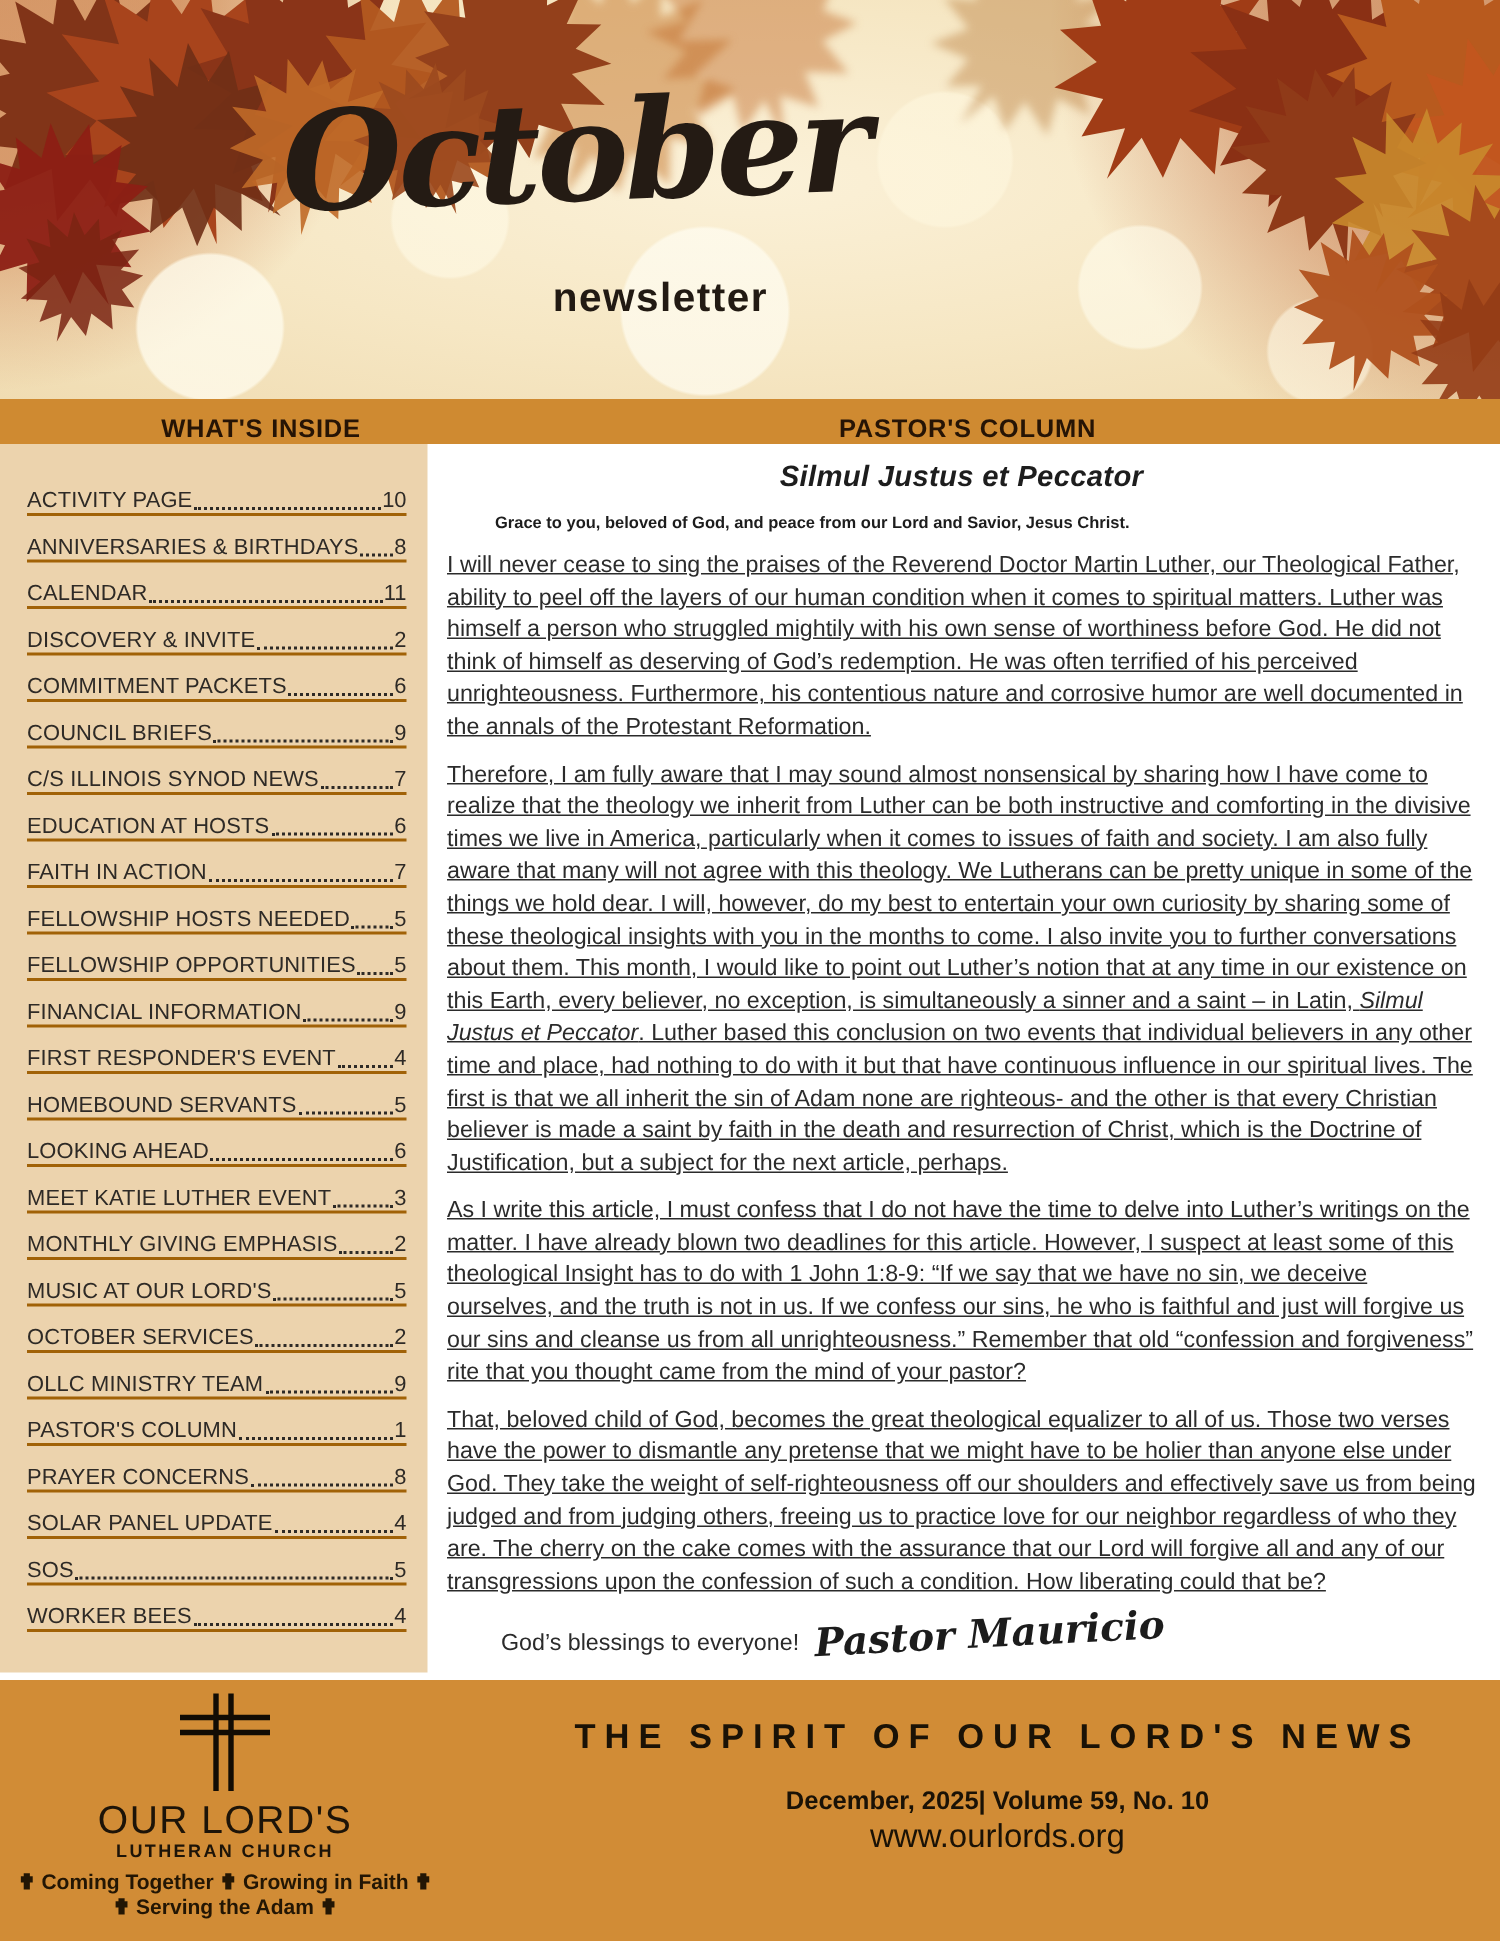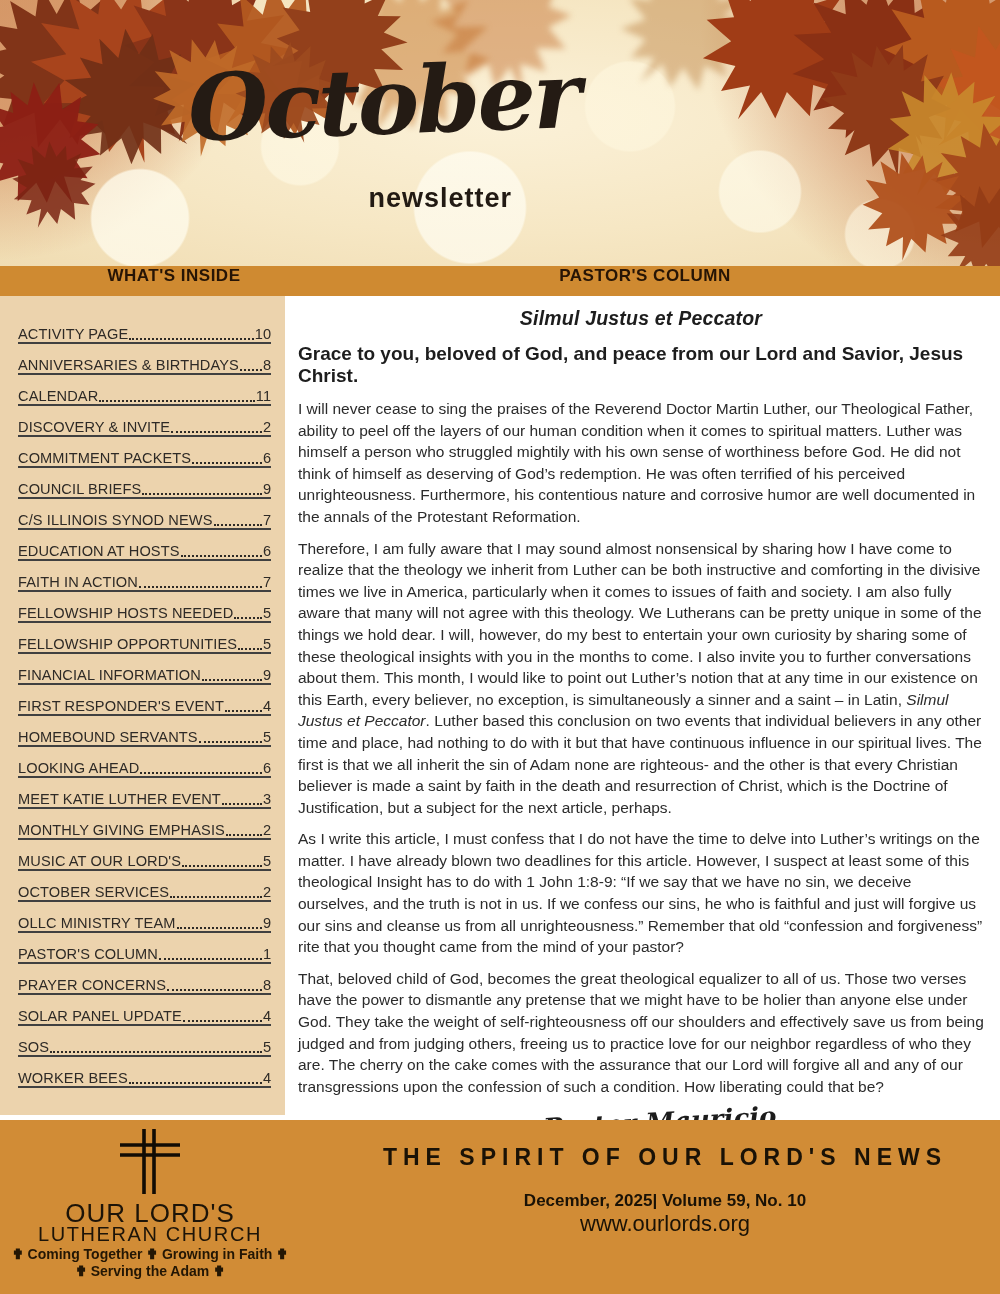--- a/index.html
+++ b/index.html
@@ -35,78 +35,78 @@
     transform:rotate(-2deg);
   }
   .month-sub {
     position:absolute; left:300px; top:183px; width:212px; text-align:right;
     font-size:27px; font-weight:bold; letter-spacing:1px; color:#221a13;
   }
 
   
   .banner {
     position:absolute; left:0; top:266px; width:1000px; height:30px;
-    background:var(--c-banner,#cf8a31); display:flex; align-items:flex-start;
+    background:var(--c-banner,#cf8a31); display:flex; align-items:flex-end;
   }
   .banner-left {
     width:290px; padding-left:58px; text-align:center;
     font-size:17px; font-weight:bold; letter-spacing:.5px; color:#261405;
   }
   .banner-right {
     flex:1; text-align:center;
     font-size:17px; font-weight:bold; letter-spacing:.5px; color:#261405;
   }
 
   
   .sidebar {
     position:absolute; left:0; top:296px; width:285px; height:819px;
     background:var(--c-sidebar,#ecd3ad);
     padding:27px 14px 0 18px;
   }
   .toc-row {
     display:flex; align-items:flex-end;
-    border-bottom:2px solid #404040;
+    border-bottom:2px solid #a16207;
     margin-bottom:10px; height:21px;
     cursor:pointer;
   }
   .toc-label { font-size:14.6px; color:#2e2a26; letter-spacing:.1px; white-space:nowrap; }
   .toc-dots  { flex:1; border-bottom:2.6px dotted #2e2a26; margin:0 1px 2px 1px; min-width:8px; }
   .toc-page  { font-size:14.6px; color:#2e2a26; }
 
   
   .article {
     position:absolute; left:290px; top:296px; width:710px; height:819px;
     background:#ffffff; padding:11px 16px 0 8px;
   }
   .article-title {
     text-align:center; font-size:19.5px; font-weight:bold; font-style:italic;
     color:#1d1d1d; margin-bottom:13px; letter-spacing:.2px;
   }
   .article-greeting {
-    font-size:19px; font-weight:bold; color:#1d1d1d; margin-bottom:11px;
+    font-size:11px; font-weight:bold; color:#1d1d1d; margin-bottom:11px;margin-left:32px;
   }
   .article p.body-par {
-    font-size:15.5px; line-height:21.6px; color:#2b2b2b; margin-bottom:10px;
+    font-size:15.5px; line-height:21.6px; color:#2b2b2b; margin-bottom:10px;text-decoration:underline;
   }
   .closing { display:flex; align-items:flex-end; margin-top:6px;margin-left:36px; }
   .closing-text { font-size:15.5px; color:#2b2b2b; }
   .signature {
     font-family:"DejaVu Serif", serif; font-style:italic; font-weight:bold;
     font-size:26px; color:#1c1c1c; margin-left:10px; transform:rotate(-3deg);
   }
 
   
   .footer {
     position:absolute; left:0; top:1120px; width:1000px; height:174px;
     background:var(--c-footer,#d18c36);
   }
   .footer-left { position:absolute; left:0; top:8px; width:300px; text-align:center; color:#1d1408; }
   .cross-logo { display:block; margin:0 auto; }
   .church-name { font-size:26px; font-weight:normal; letter-spacing:1px; line-height:26px; margin-top:2px; }
-  .church-subname { font-size:20px; font-weight:normal; letter-spacing:1.6px; line-height:16px; }
+  .church-subname { font-size:12px; font-weight:bold; letter-spacing:1.6px; line-height:16px; }
   .taglines { margin-top:4px; font-size:14px; font-weight:bold; line-height:17px; color:#231604; }
 
   .footer-right { position:absolute; left:330px; top:24px; width:670px; text-align:center; color:#1a1206; }
   .masthead { font-size:23px; font-weight:bold; letter-spacing:6px; }
   .issue-block { margin-top:18px; font-size:17px; font-weight:bold; line-height:23px; }
   .website { font-size:22px; font-weight:normal; }
 </style>
 </head>
 <body>
 

